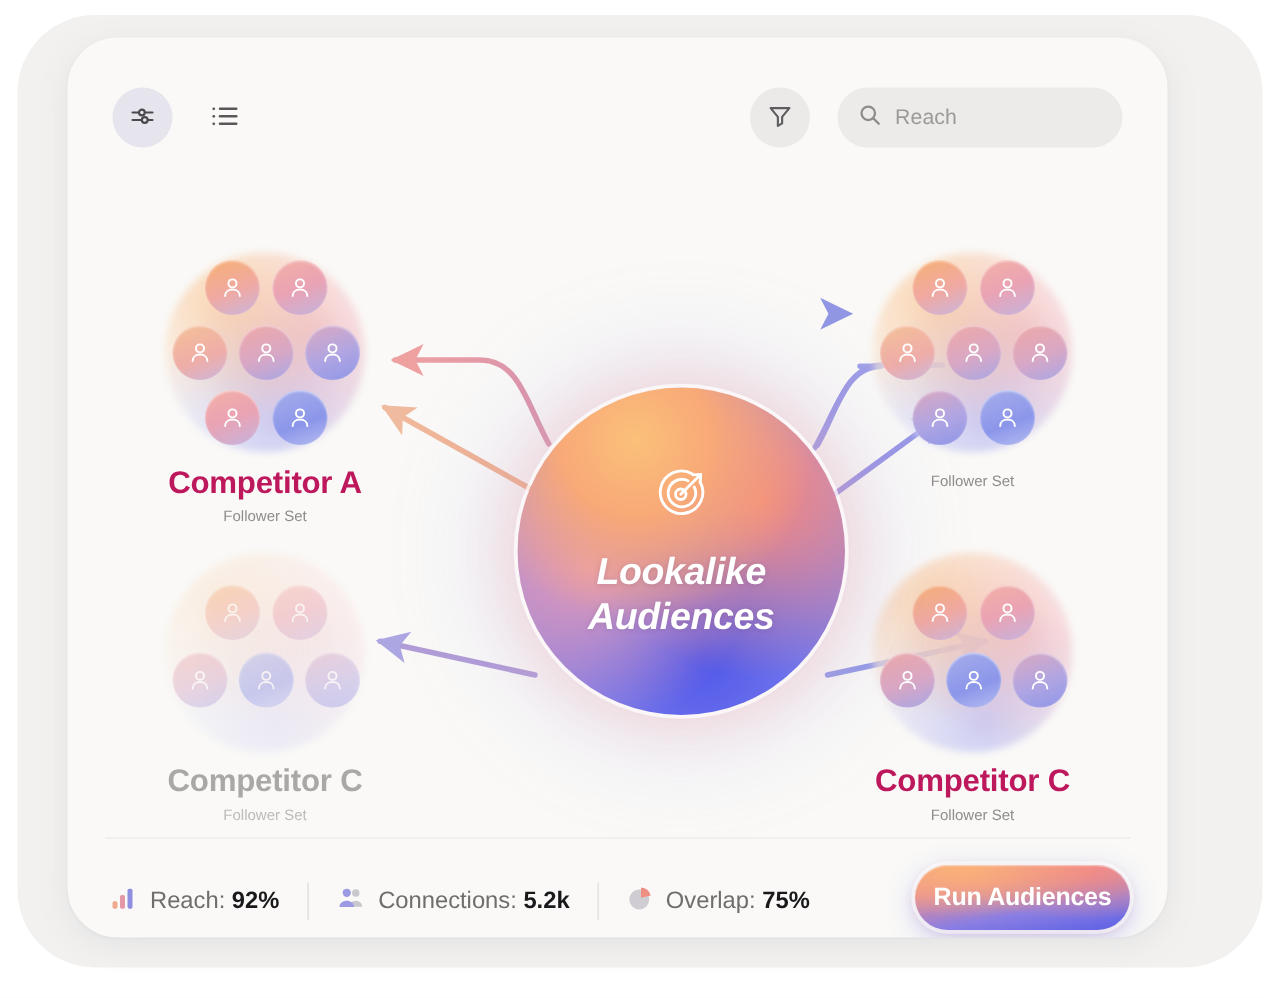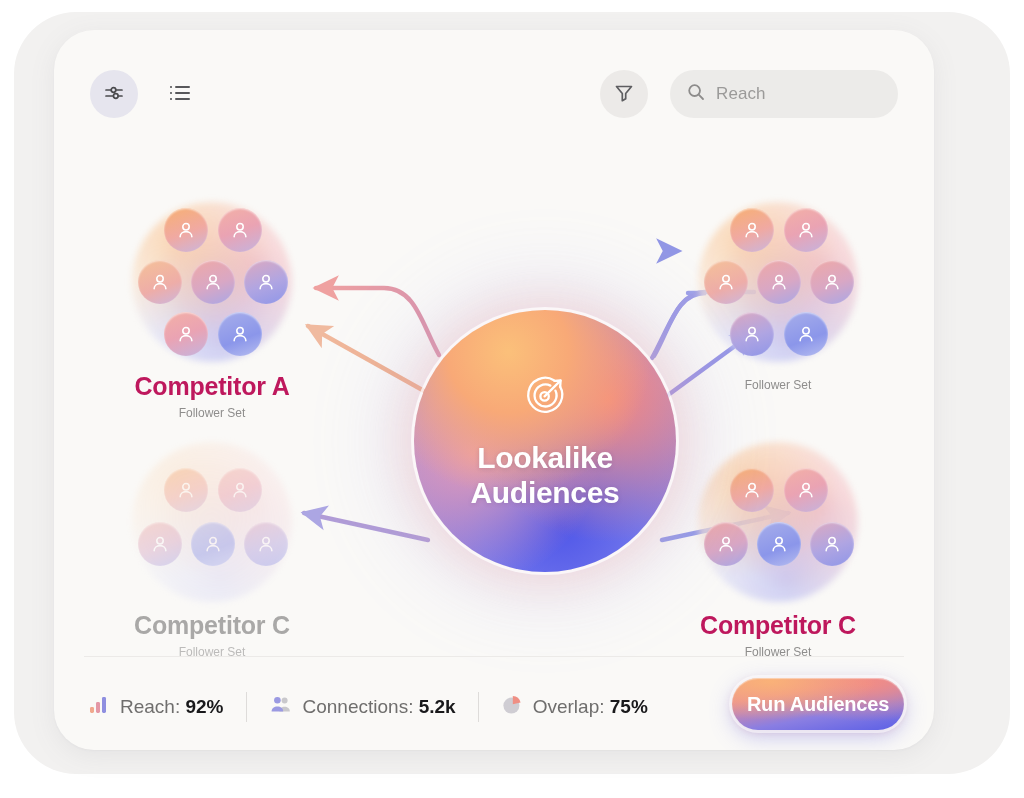--- a/index.html
+++ b/index.html
@@ -178,34 +178,35 @@
   .core-icon { margin-bottom: 16px; }
   .core-text {
     text-align: center;
     color: #ffffff;
     font-size: 30px;
     font-weight: bold;
     line-height: 1.18;
     letter-spacing: -0.3px;
     text-shadow: 0 1px 4px rgba(90,70,120,0.22);
     user-select: none;
+    font-style: italic;
   }
 
   svg.links {
     position: absolute;
     left: 0; top: 0;
     width: 880px; height: 500px;
     pointer-events: none;
   }
 
   
   .footer {
     position: absolute;
     left: 0; bottom: 0;
-    width: 880px; height: 94px;
+    width: 880px; height: 80px;
   }
   .divider {
     position: absolute;
     left: 30px; top: 0;
     width: 820px; height: 1px;
     background: #eceae8;
   }
   .stats {
     position: absolute;
     left: 30px; top: 28px;

